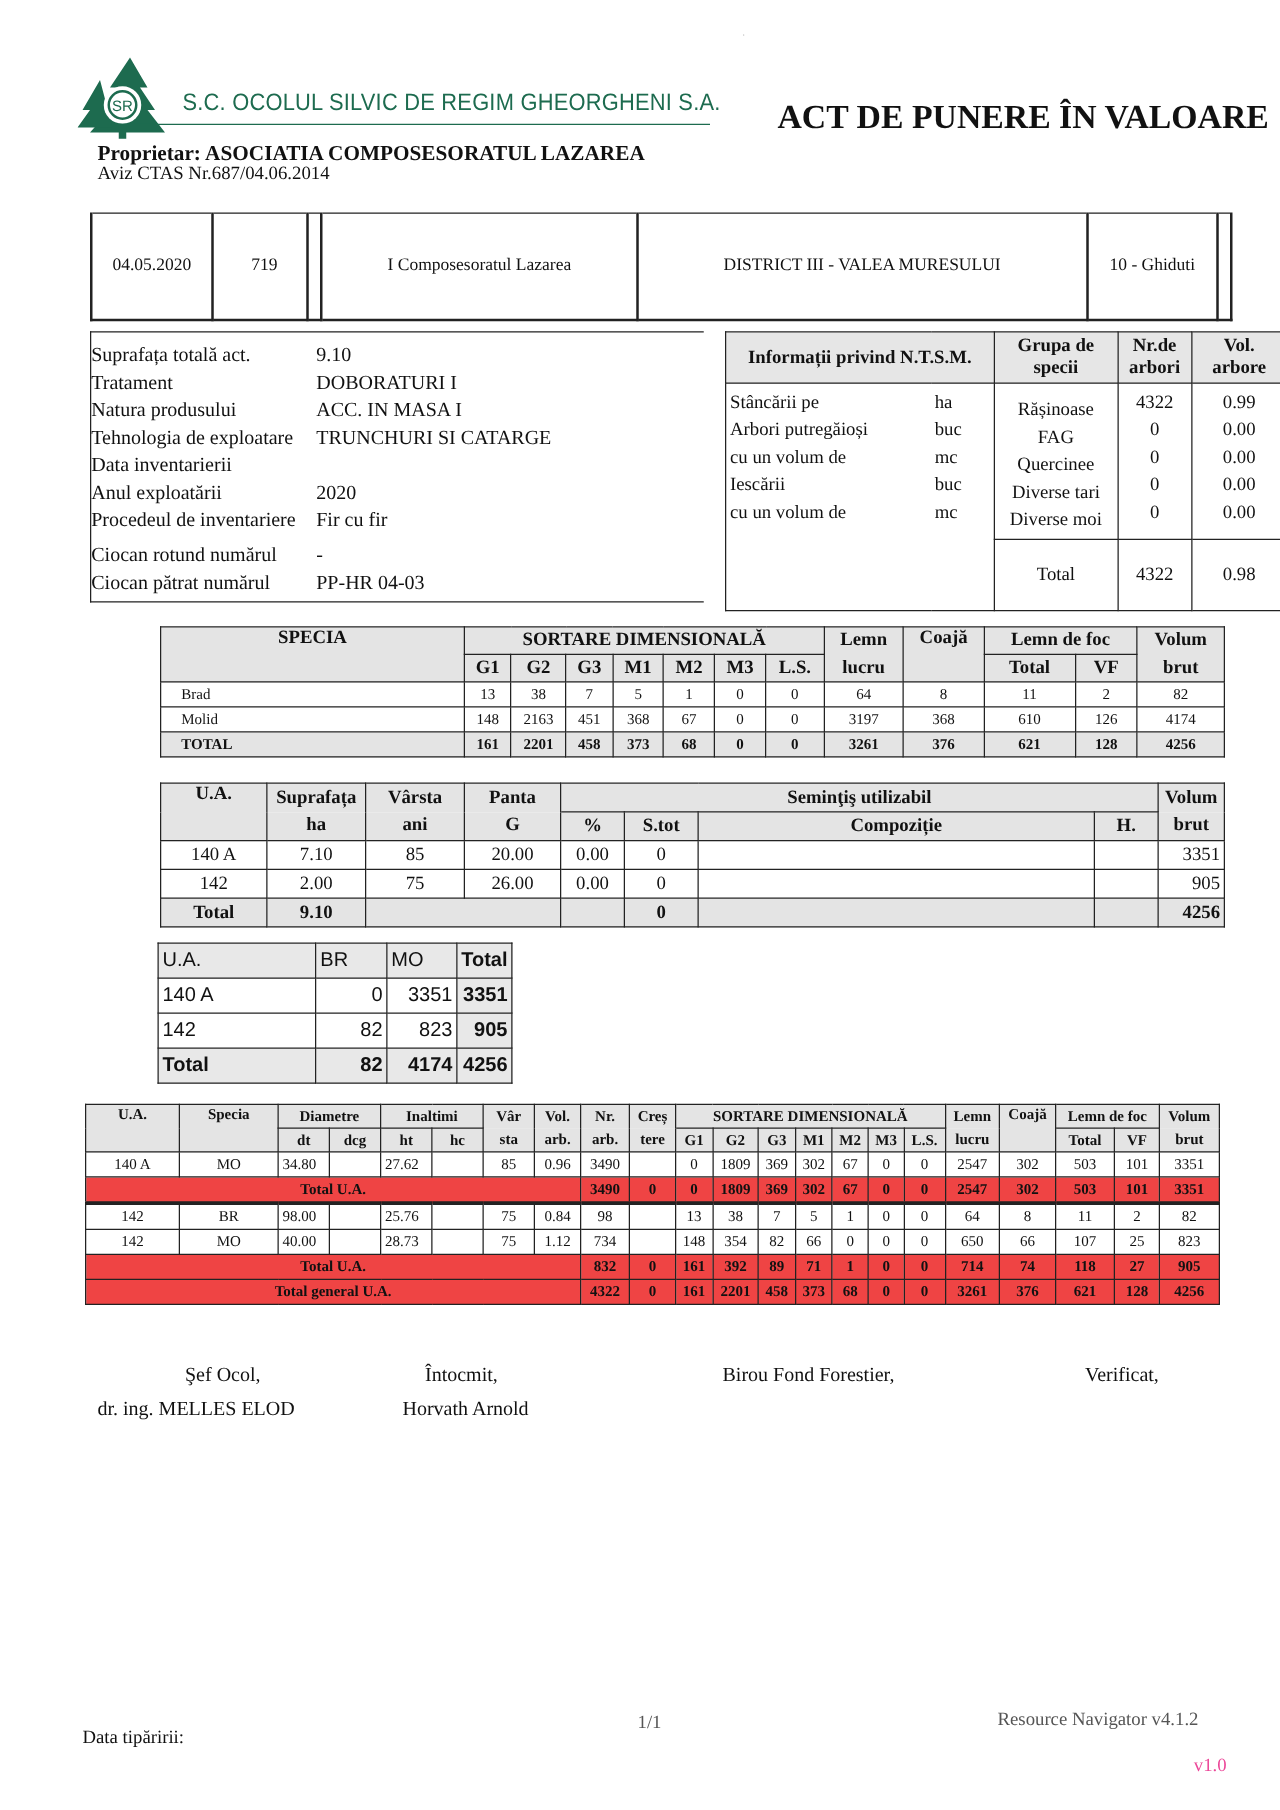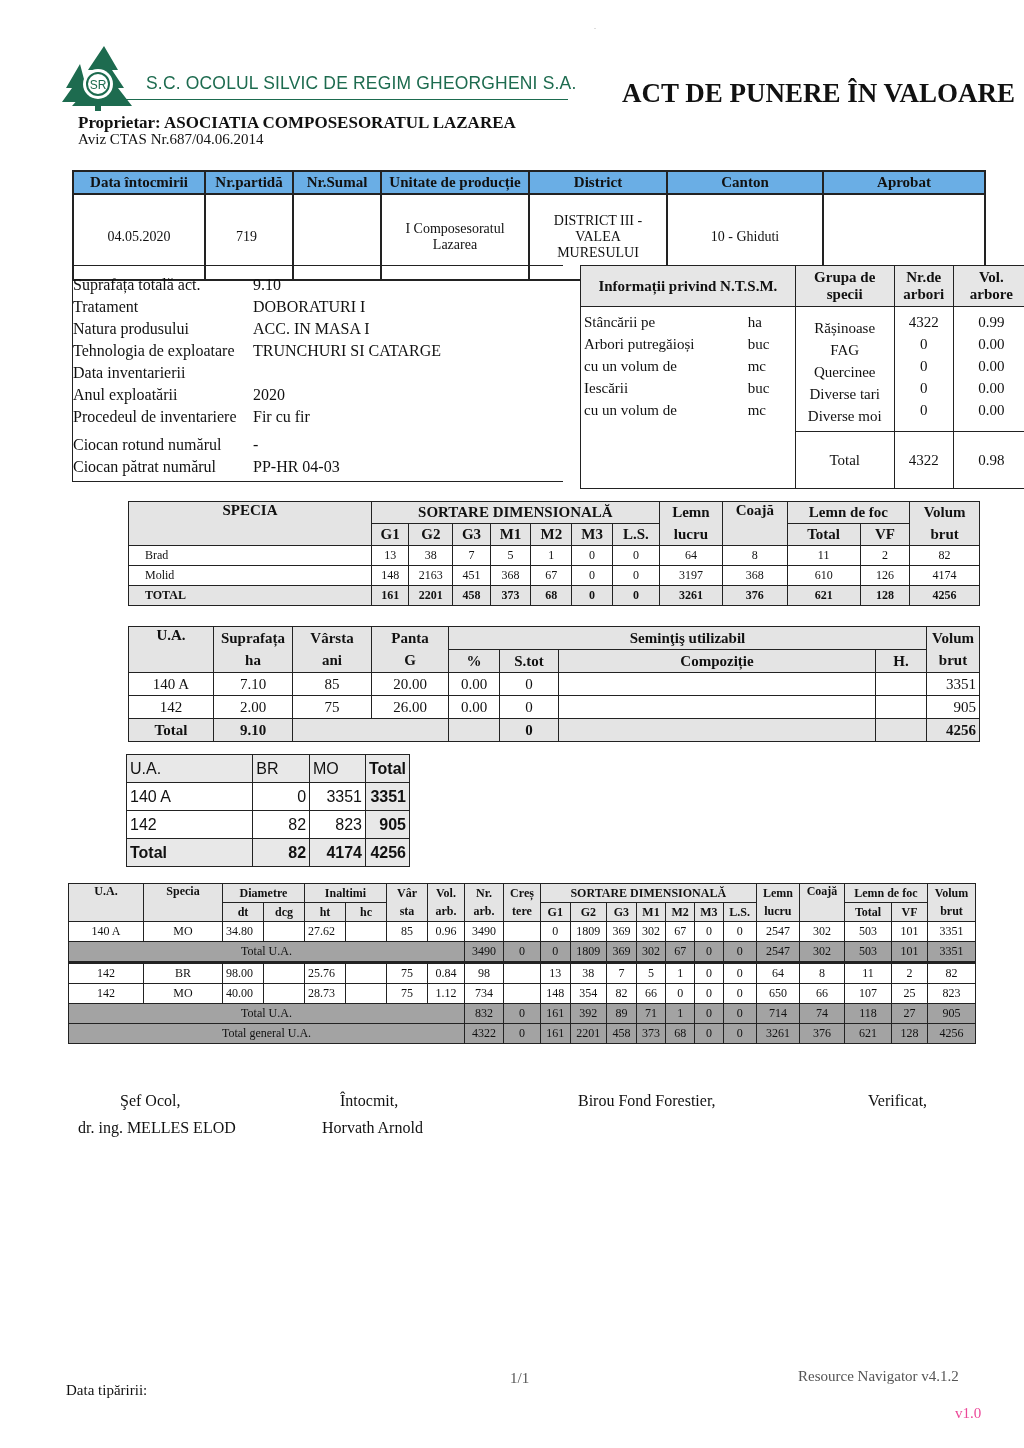--- a/index.html
+++ b/index.html
@@ -37,21 +37,21 @@
   .t-species th { background:#e8e8e8; text-align:left; font-weight:normal; }
   .t-species th.b { font-weight:bold; }
   .t-species td.n { text-align:right; }
   .t-species td.l { text-align:left; }
   .t-species td.tot { background:#e8e8e8; font-weight:bold; }
   .t-species tr.total td { background:#e8e8e8; font-weight:bold; }
   .t-detail { left:68px; top:883px; width:908px; font-size:12px; }
   .t-detail th { background:#e4e4e4; font-weight:bold; height:18px; font-size:12px; border:1.5px solid #222; }
   .t-detail td { height:19px; border:1.5px solid #222; }
   .t-detail td.l { text-align:left; }
-  .t-detail tr.total td { background:#a3a3a3; font-weight:normal; }
+  .t-detail tr.total td { background:#ef4444; font-weight:bold; }
   .t-detail tr.sep td { border-top:3px solid #222; }
   .sig { font-size:16px; white-space:nowrap; }
   .footer { font-size:15px; white-space:nowrap; }
   .stray-dot { left:595px; top:18px; font-size:10px; color:#777; }
 </style>
 </head>
 <body>
 
 <div class="abs stray-dot">ׅ</div>
 <svg class="abs logo" viewBox="0 0 72 68">
@@ -63,29 +63,20 @@
   <text x="36" y="45" text-anchor="middle" font-family="Liberation Sans, sans-serif" font-size="12" fill="#1d6b4f">SR</text>
 </svg>
 <div class="abs company">S.C. OCOLUL SILVIC DE REGIM GHEORGHENI S.A.</div>
 <div class="abs company-line"></div>
 <div class="abs proprietar">Proprietar: ASOCIATIA COMPOSESORATUL LAZAREA</div>
 <div class="abs aviz">Aviz CTAS Nr.687/04.06.2014</div>
 <div class="abs doc-title">ACT DE PUNERE ÎN VALOARE</div>
 
 <table class="t-head">
   <tbody>
-      <tr>
-    <th style="width:124px">Data întocmirii</th>
-    <th style="width:80px">Nr.partidă</th>
-    <th style="width:80px">Nr.Sumal</th>
-    <th style="width:140px">Unitate de producție</th>
-    <th style="width:130px">District</th>
-    <th style="width:148px">Canton</th>
-    <th>Aprobat</th>
-  </tr>
   <tr>
     <td>04.05.2020</td>
     <td style="text-align:left;padding-left:30px">719</td>
     <td></td>
     <td style="padding:0 18px">I Composesoratul Lazarea</td>
     <td style="padding:14px 20px">DISTRICT III - VALEA MURESULUI</td>
     <td>10 - Ghiduti</td>
     <td></td>
   </tr>
 </tbody>
@@ -498,21 +489,21 @@
         <td>0</td>
         <td>3261</td>
         <td>376</td>
         <td>621</td>
         <td>128</td>
         <td>4256</td>
       </tr>
     </tbody>
 </table>
 
-<div class="abs sig" style="left:120px;top:1092px">Şef Ocol,</div>
+<div class="abs sig" style="left:148px;top:1092px">Şef Ocol,</div>
 <div class="abs sig" style="left:78px;top:1119px">dr. ing. MELLES ELOD</div>
 <div class="abs sig" style="left:340px;top:1092px">Întocmit,</div>
 <div class="abs sig" style="left:322px;top:1119px">Horvath Arnold</div>
 <div class="abs sig" style="left:578px;top:1092px">Birou Fond Forestier,</div>
 <div class="abs sig" style="left:868px;top:1092px">Verificat,</div>
 
 <div class="abs footer" style="left:66px;top:1382px">Data tipăririi:</div>
 <div class="abs footer" style="left:510px;top:1370px;color:#555">1/1</div>
 <div class="abs footer" style="left:798px;top:1368px;color:#555">Resource Navigator v4.1.2</div>
 <div class="abs footer" style="left:955px;top:1405px;color:#ec4899">v1.0</div>

